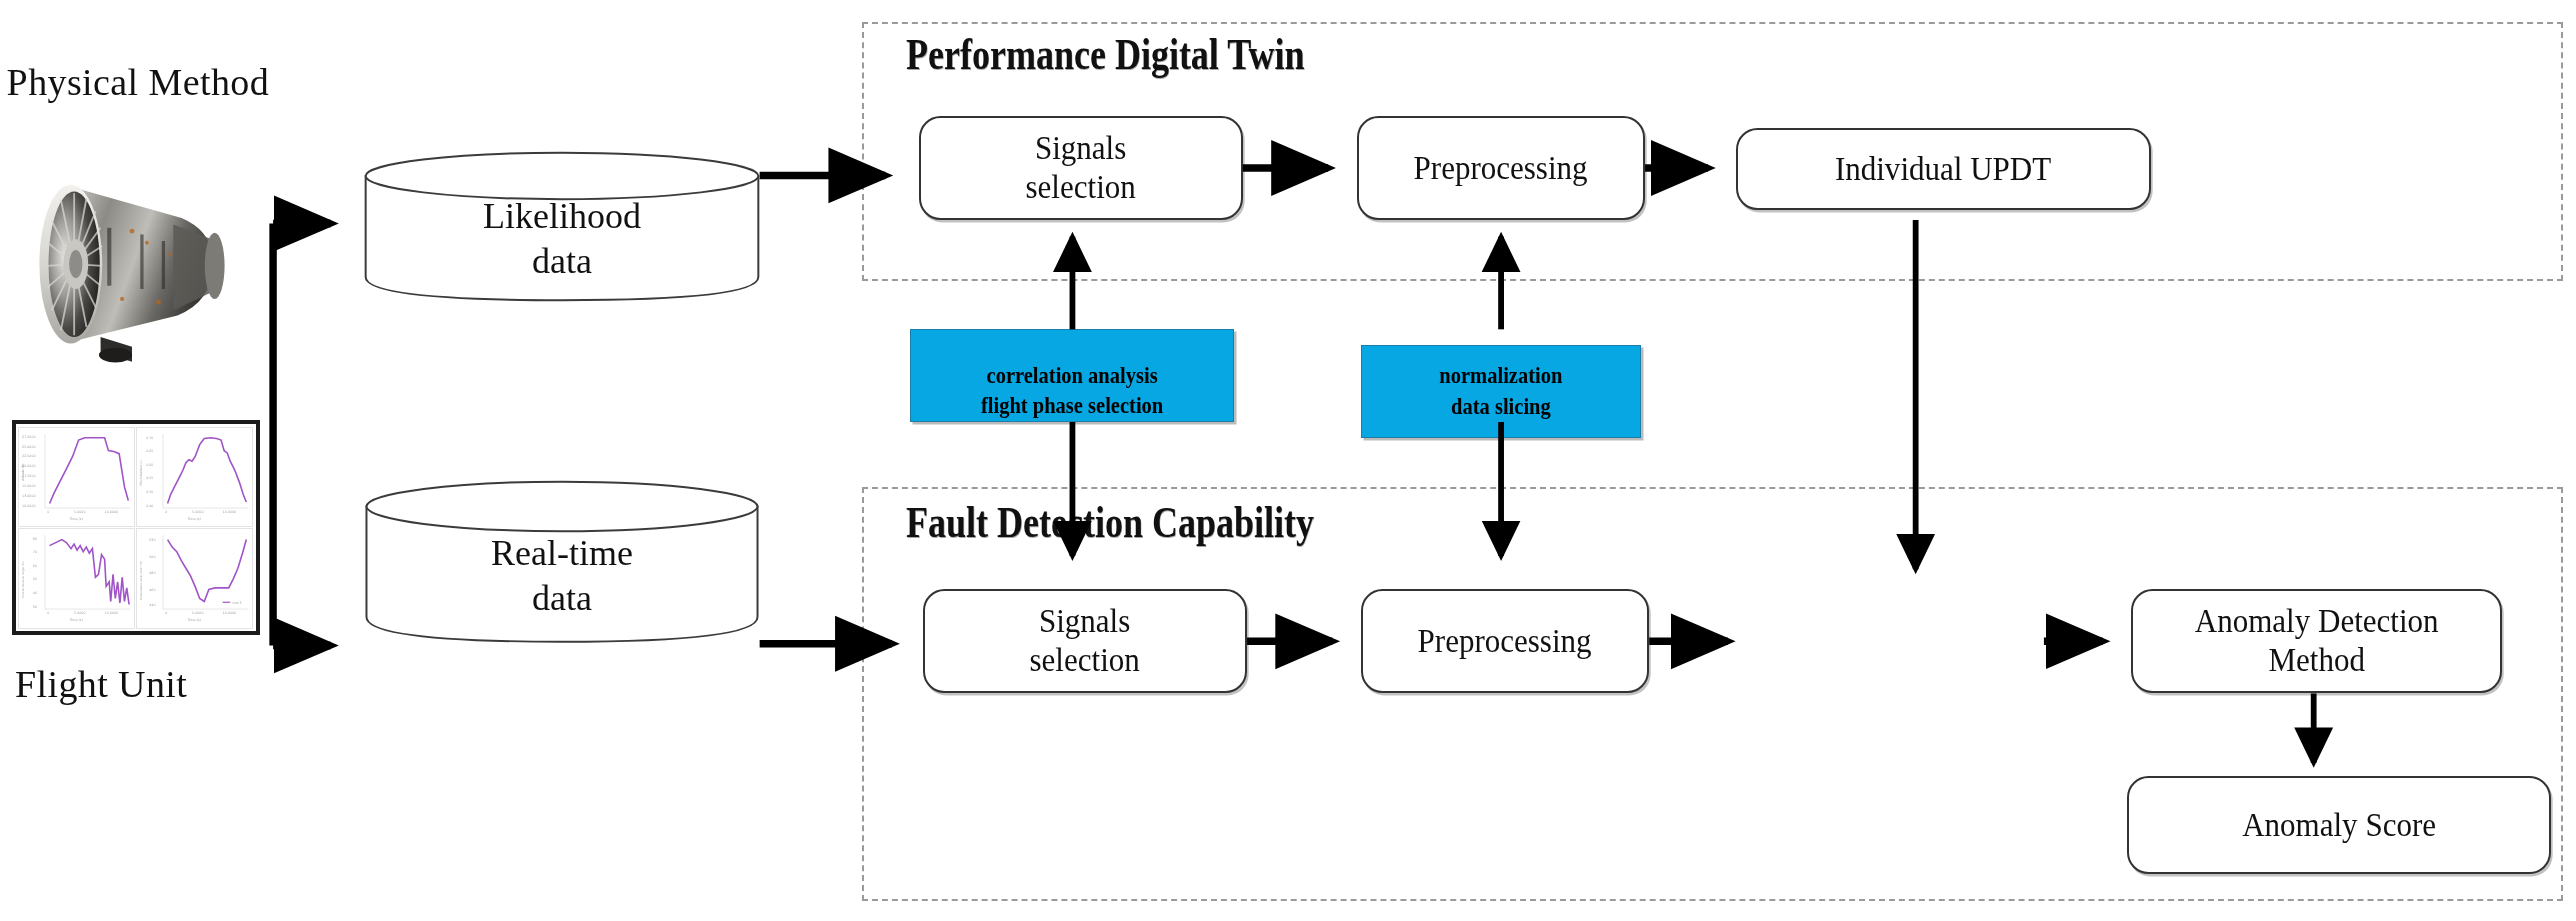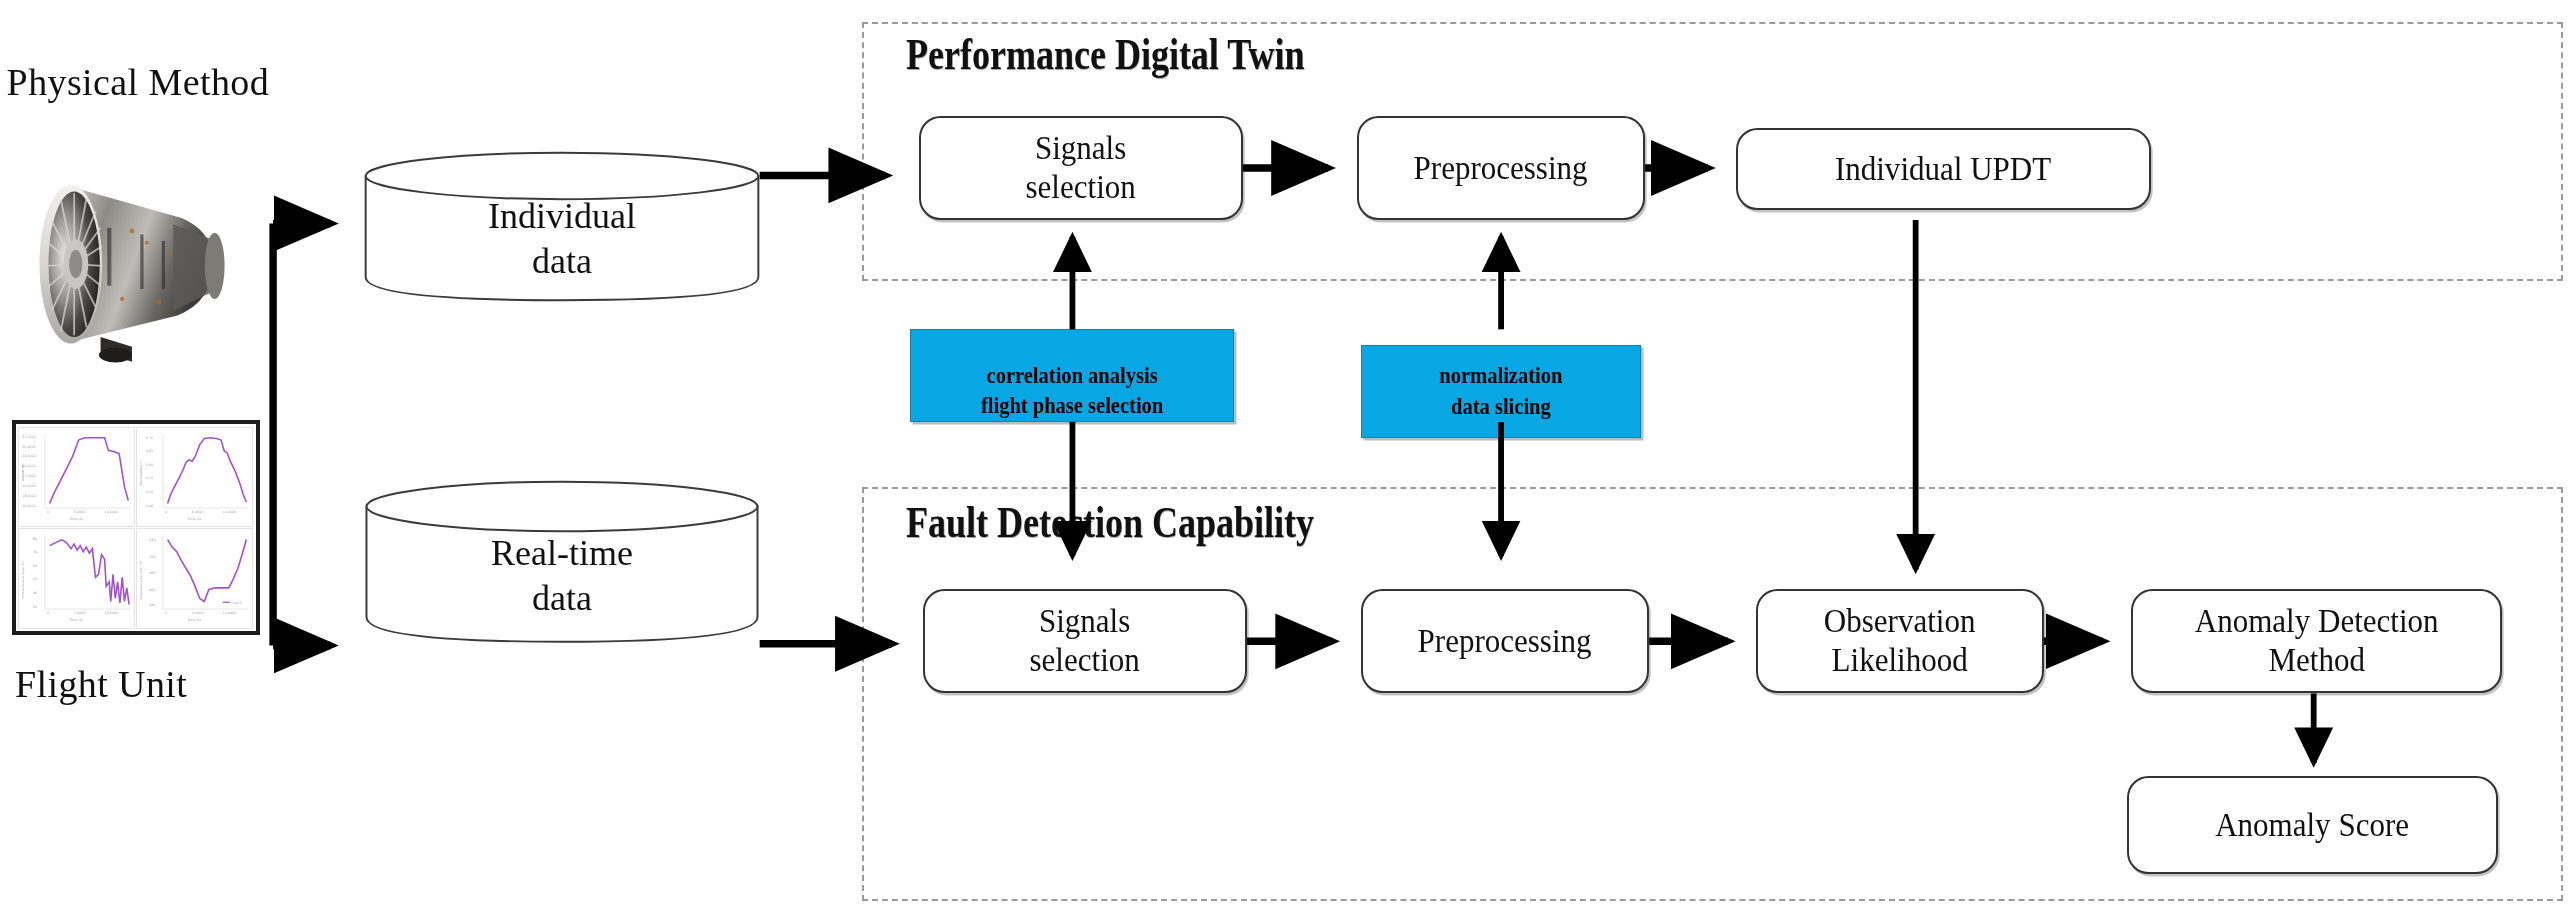--- a/index.html
+++ b/index.html
@@ -259,21 +259,21 @@
   </div>
 
   <div class="abs plain-label" style="left:15px;top:662px;">Flight Unit</div>
 
   <div class="cyl" style="left:364px;top:151px;width:396px;height:151px;">
     <svg width="396" height="151" viewBox="0 0 478 182" style="position:absolute;left:0;top:0;">
       <path d="M2 30 L2 152 Q2 180 239 180 Q476 180 476 152 L476 30 Z" fill="#fff" stroke="#3b3b3b" stroke-width="2.4"></path>
       <ellipse cx="239" cy="30" rx="237" ry="28" fill="#fff" stroke="#3b3b3b" stroke-width="2.4"></ellipse>
     </svg>
     <div class="cyl-label" style="top:58%;">
-      <span>Individual</span><br>
+      <span>Likelihood</span><br>
       <span>data</span>
     </div>
   </div>
 
   <div class="cyl" style="left:364px;top:480px;width:396px;height:165px;">
     <svg width="396" height="165" viewBox="0 0 478 200" style="position:absolute;left:0;top:0;">
       <path d="M2 32 L2 166 Q2 196 239 196 Q476 196 476 166 L476 32 Z" fill="#fff" stroke="#3b3b3b" stroke-width="2.4"></path>
       <ellipse cx="239" cy="32" rx="237" ry="30" fill="#fff" stroke="#3b3b3b" stroke-width="2.4"></ellipse>
     </svg>
     <div class="cyl-label" style="top:58%;text-align:center;">
@@ -321,35 +321,29 @@
     <span>
       <b style="font-weight:normal">Signals</b><br>
       <b style="font-weight:normal">selection</b>
     </span>
   </div>
 
   <div class="proc abs" style="left:1361px;top:589px;width:288px;height:104px;">
     <span>Preprocessing</span>
   </div>
 
-  <div class="proc abs" style="left:1756px;top:589px;width:288px;height:104px;">
-    <span>
-      <b style="font-weight:normal">Observation</b><br>
-      <b style="font-weight:normal">Likelihood</b>
-    </span>
-  </div>
 
   <div class="proc abs" style="left:2131px;top:589px;width:371px;height:104px;">
     <span>
       <b style="font-weight:normal">Anomaly Detection</b><br>
       <b style="font-weight:normal">Method</b>
     </span>
   </div>
 
-  <div class="proc abs" style="left:2127px;top:776px;width:371px;height:98px;">
+  <div class="proc abs" style="left:2127px;top:776px;width:424px;height:98px;">
     <span>Anomaly Score</span>
   </div>
 
   <svg class="abs" style="left:0;top:0;pointer-events:none;" width="2576" height="921" viewBox="0 0 3113 1113">
     <defs>
       <marker id="ah" viewBox="0 0 12 12" refX="10.2" refY="6" markerWidth="7.2" markerHeight="7.2" orient="auto-start-reverse" markerUnits="strokeWidth">
         <path d="M0 0.4 L11.6 6 L0 11.6 Z" fill="#000"></path>
       </marker>
       <marker id="ahs" viewBox="0 0 12 12" refX="10.2" refY="6" markerWidth="9" markerHeight="9" orient="auto-start-reverse" markerUnits="strokeWidth">
         <path d="M0 1 L11.6 6 L0 11 Z" fill="#000"></path>

